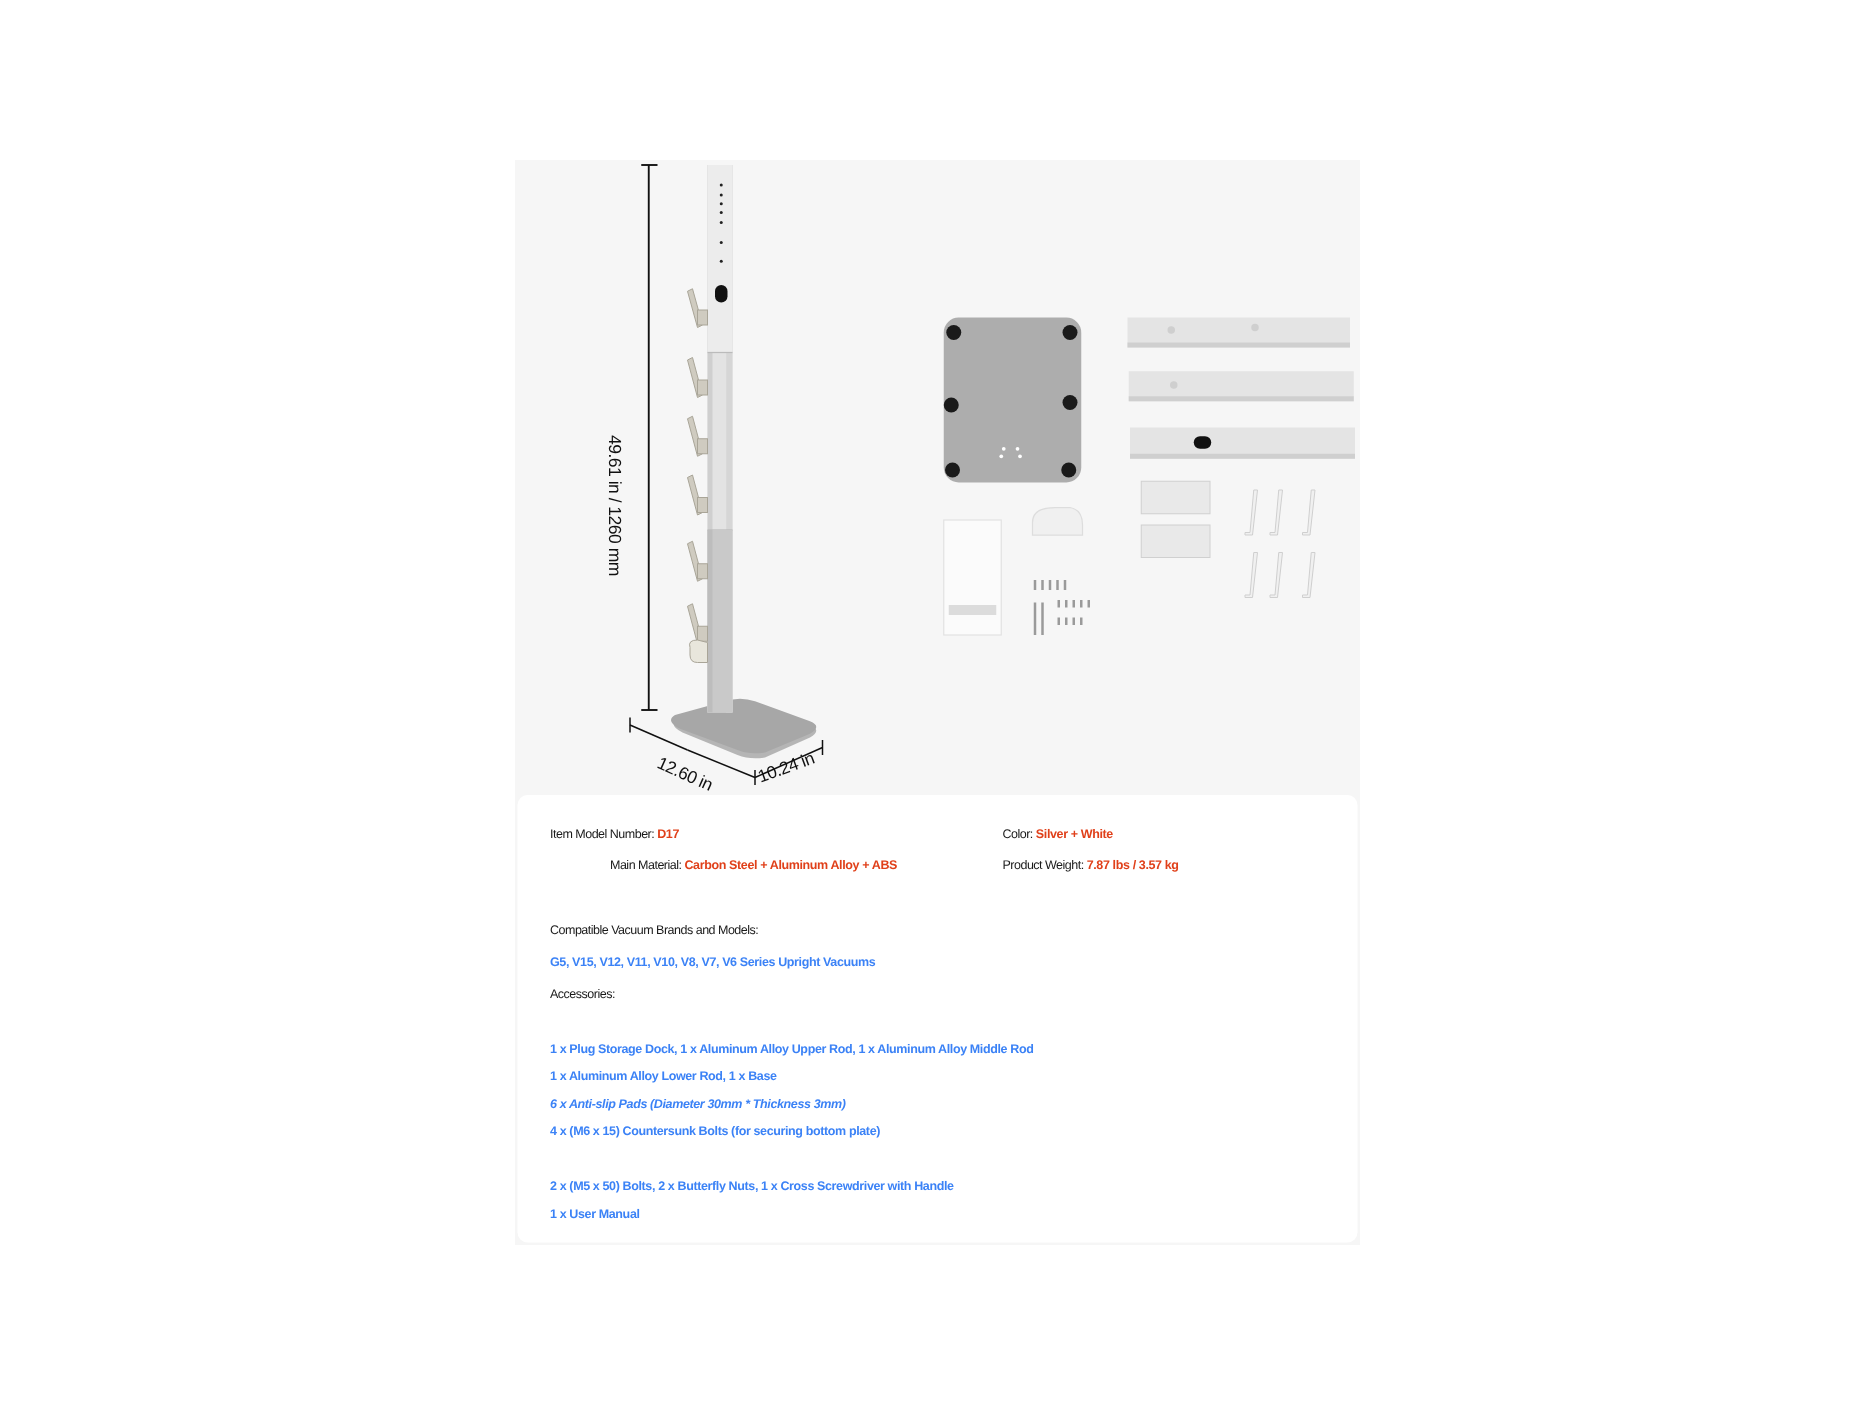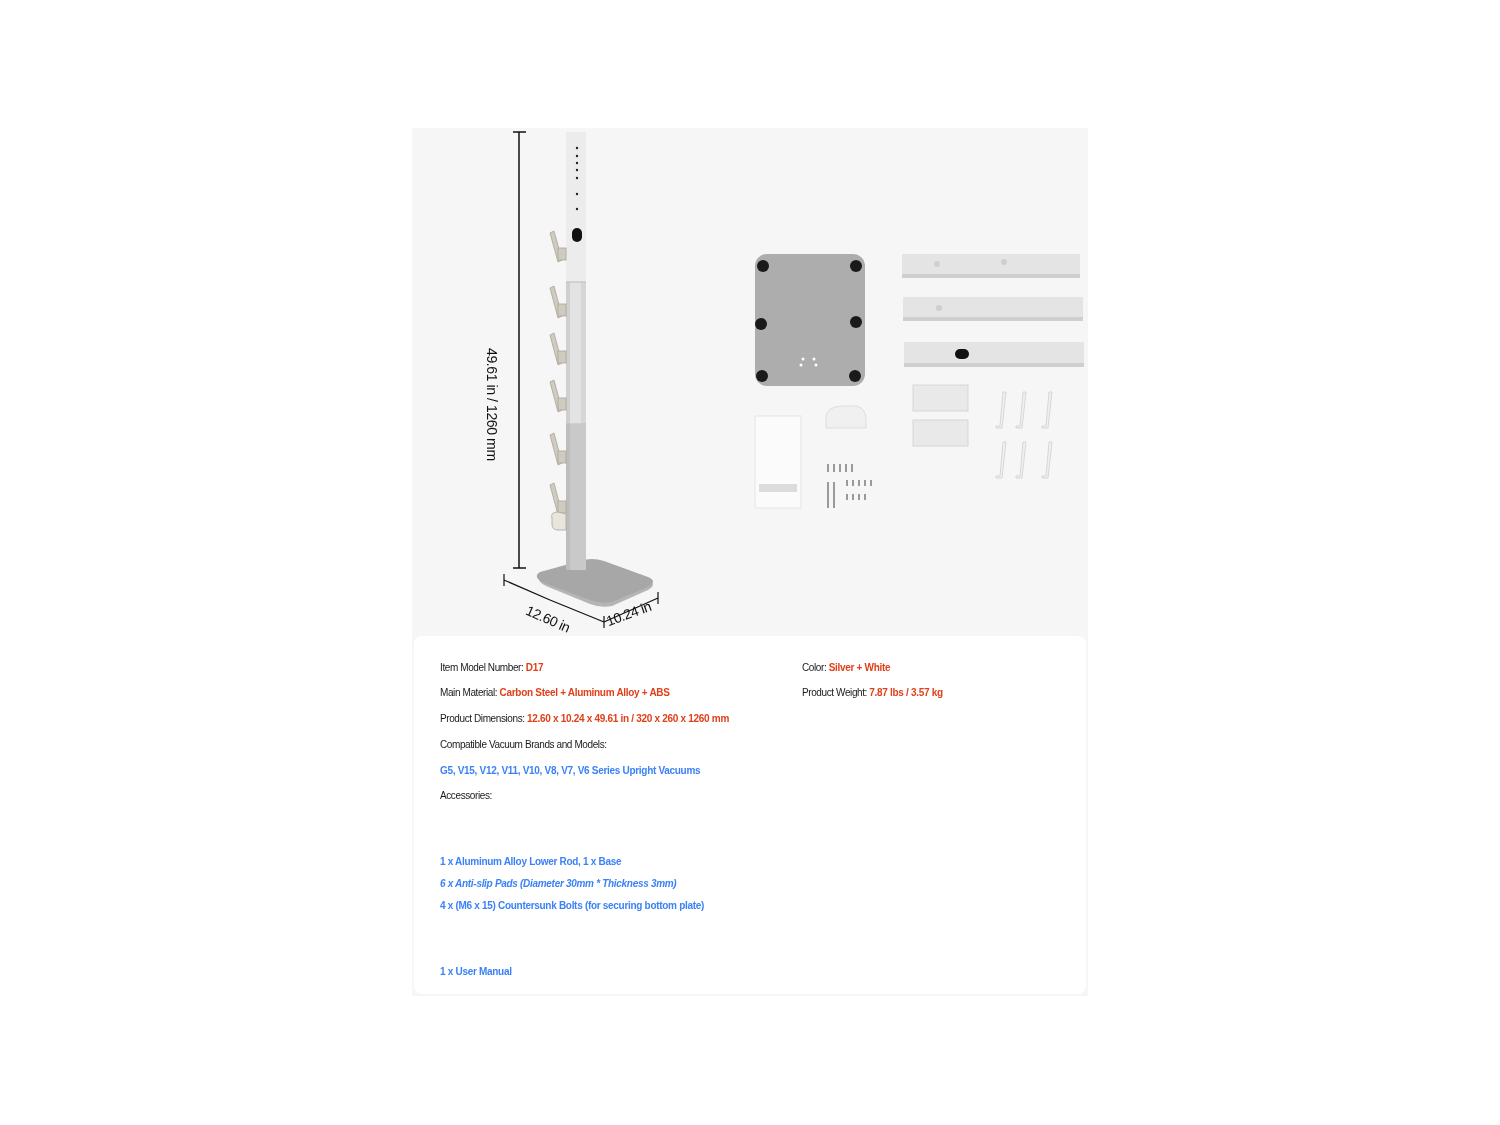--- a/index.html
+++ b/index.html
@@ -165,30 +165,29 @@
     <div class="dim-label" style="left:192px; top:486px; transform: rotate(-20deg); transform-origin: 0 0;">10.24 in</div>
   </div>
 
   <div class="text-panel">
     <div class="spec-line" style="top:23px;">
       <span>Item Model Number: </span><span class="val">D17</span>
     </div>
     <div class="spec-line" style="top:23px; left:388px;">
       <span>Color: </span><span class="val">Silver + White</span>
     </div>
-    <div class="spec-line" style="top:48px;">
+    <div class="spec-line" style="top:48px;margin-left:48px;">
       <span>Main Material: </span><span class="val">Carbon Steel + Aluminum Alloy + ABS</span>
     </div>
     <div class="spec-line" style="top:48px; left:388px;">
       <span>Product Weight: </span><span class="val">7.87 lbs / 3.57 kg</span>
     </div>
-    <div class="spec-line" style="top:74px;">
-      <span>Product Dimensions: </span><span class="val">12.60 x 10.24 x 49.61 in / 320 x 260 x 1260 mm</span>
-    </div>
     <div class="spec-line" style="top:100px;">Compatible Vacuum Brands and Models:</div>
     <div class="spec-line red" style="top:126px;">G5, V15, V12, V11, V10, V8, V7, V6 Series Upright Vacuums</div>
     <div class="spec-line" style="top:151px;">Accessories:</div>
+    <div class="spec-line red" style="top:195px;">1 x Plug Storage Dock, 1 x Aluminum Alloy Upper Rod, 1 x Aluminum Alloy Middle Rod</div>
     <div class="spec-line red" style="top:217px;">1 x Aluminum Alloy Lower Rod, 1 x Base</div>
     <div class="spec-line red" style="top:239px;font-style:italic;">6 x Anti-slip Pads (Diameter 30mm * Thickness 3mm)</div>
     <div class="spec-line red" style="top:261px;">4 x (M6 x 15) Countersunk Bolts (for securing bottom plate)</div>
+    <div class="spec-line red" style="top:305px;">2 x (M5 x 50) Bolts, 2 x Butterfly Nuts, 1 x Cross Screwdriver with Handle</div>
     <div class="spec-line red" style="top:327px;">1 x User Manual</div>
   </div>
 </div>
 
 </body></html>

